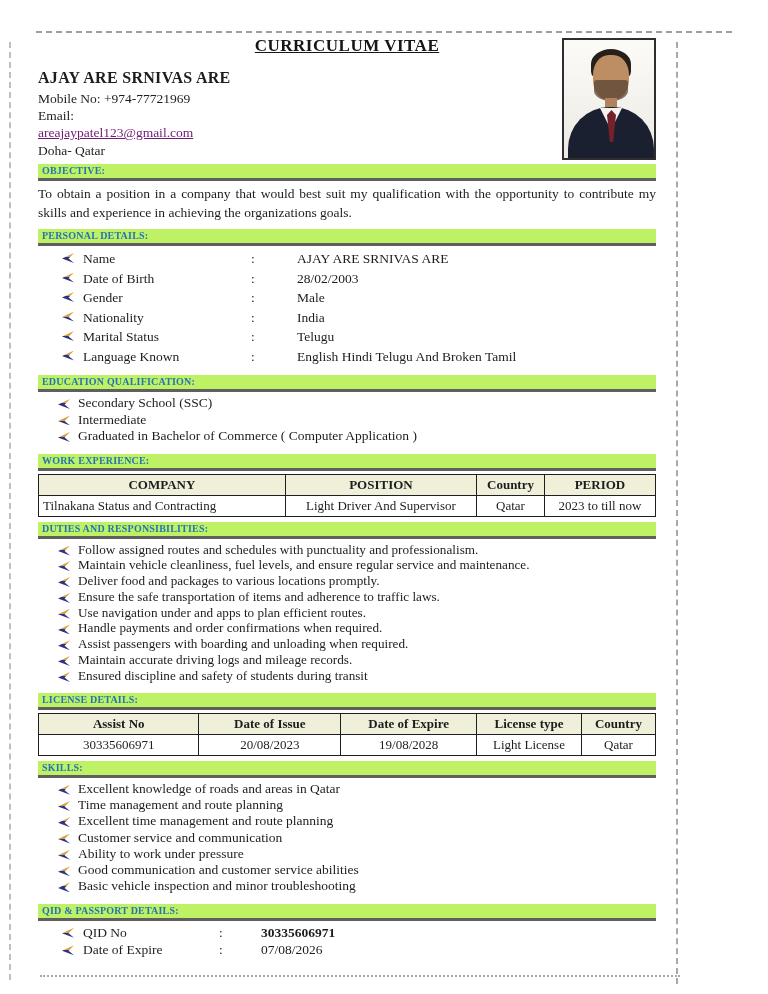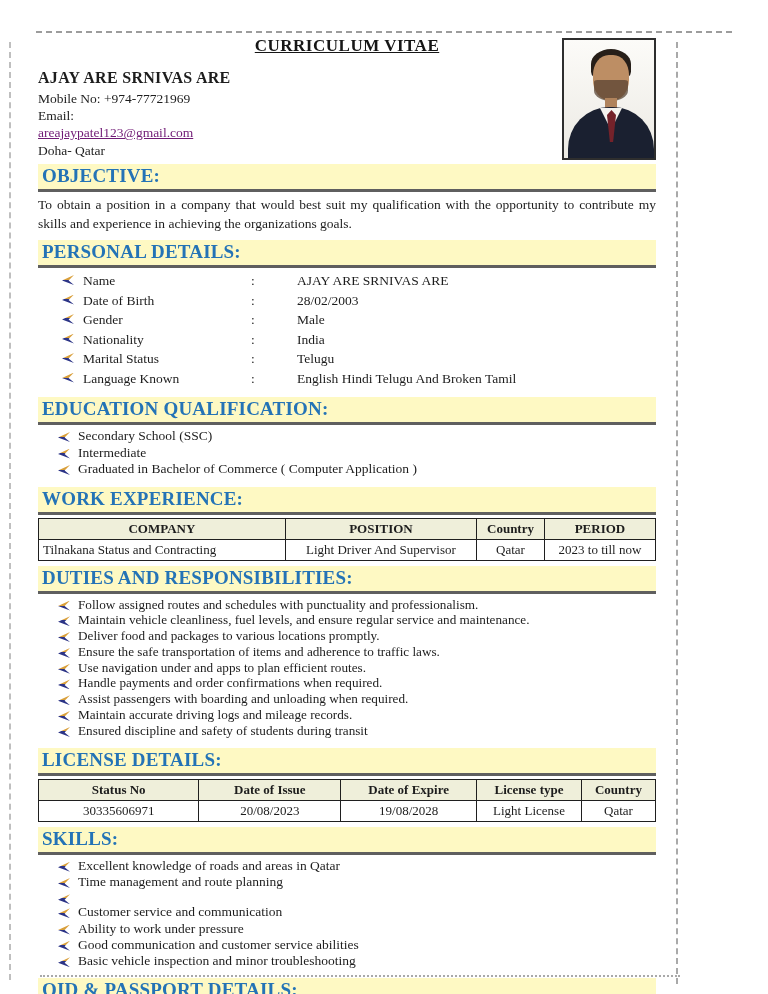--- a/index.html
+++ b/index.html
@@ -34,21 +34,21 @@
   .p-face  { left:29px; top:15px; width:36px; height:45px; background:#bd8e64; border-radius:44%; }
   .p-beard { left:30px; top:40px; width:34px; height:21px; background:#54402f; opacity:.72; border-radius:10% 10% 50% 50%; }
   .p-neck  { left:41px; top:58px; width:12px; height:11px; background:#b0835c; }
   .p-suit  { left:4px;  top:67px; width:86px; height:56px; background:#1a2030; border-radius:48% 48% 0 0 / 75% 75% 0 0; }
   .p-shirt { left:36px; top:68px; width:22px; height:22px; background:#f4f3ef;
              clip-path:polygon(0 0,100% 0,50% 100%); }
   .p-tie   { left:43px; top:70px; width:9px;  height:32px; background:#74222a;
              clip-path:polygon(50% 0,100% 16%,68% 100%,32% 100%,0 16%); }
 
   
-  .secbar { background:#fef9c3; color:#2473b6; font-weight:bold; font-size:19px;
+  .secbar { background:#bef264; color:#2473b6; font-weight:bold; font-size:10px;
     padding:1px 4px 2px; border-bottom:3px solid #5f5f5f; margin-top:5px; letter-spacing:.2px; }
 
   .para { font-size:13.5px; line-height:19px; text-align:justify; padding:3px 0 2px; }
 
   
   .bullet { width:12px; height:10px; flex:none; margin-top:4px;
     background:linear-gradient(to bottom,#d99f3a 45%,#2c3486 45%);
     clip-path:polygon(0 55%,100% 0,55% 55%,100% 100%); }
 
   
@@ -227,21 +227,21 @@
     <div class="item">
         <span class="bullet"></span>
         <span>Ensured discipline and safety of students during transit</span>
       </div>
   </div>
 
   <div class="secbar">LICENSE DETAILS:</div>
   <table class="lic">
     <tbody>
         <tr>
-      <th>Status No</th>
+      <th>Assist No</th>
       <th>Date of Issue</th>
       <th>Date of Expire</th>
       <th>License type</th>
       <th>Country</th>
     </tr>
     <tr>
       <td>30335606971</td>
       <td>20/08/2023</td>
       <td>19/08/2028</td>
       <td>Light License</td>
@@ -255,20 +255,21 @@
     <div class="item">
         <span class="bullet"></span>
         <span>Excellent knowledge of roads and areas in Qatar</span>
       </div>
     <div class="item">
         <span class="bullet"></span>
         <span>Time management and route planning</span>
       </div>
     <div class="item">
         <span class="bullet"></span>
+        <span>Excellent time management and route planning</span>
       </div>
     <div class="item">
         <span class="bullet"></span>
         <span>Customer service and communication</span>
       </div>
     <div class="item">
         <span class="bullet"></span>
         <span>Ability to work under pressure</span>
       </div>
     <div class="item">

